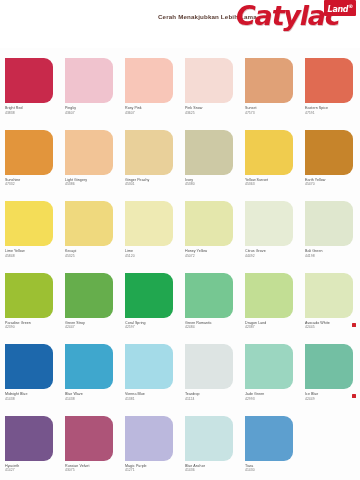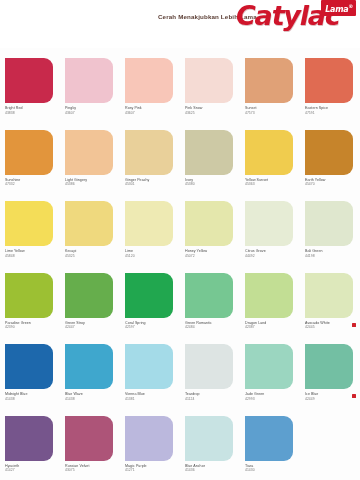--- a/index.html
+++ b/index.html
@@ -182,21 +182,21 @@
 
   <div id="header">
 
     <div id="tagline">Cerah Menakjubkan Lebih Lama</div>
 
     <div id="tagline-spark">✦</div>
 
     <div id="brand">
       <div id="brand-swoosh"></div>
       <div id="brand-word">Catylac</div>
-      <div id="brand-dulux"><span>Lama</span><sup>®</sup></div>
+      <div id="brand-dulux"><span>Land</span><sup>®</sup></div>
     </div>
 
   </div>
 
   <div id="grid">
       <div class="swatch-row">
         <div class="swatch-cell" style="left: 0px;">
           <div class="swatch-chip" style="background: rgb(200, 41, 75);"></div>
           <div class="swatch-meta">
             <div class="swatch-name">Bright Red</div>

